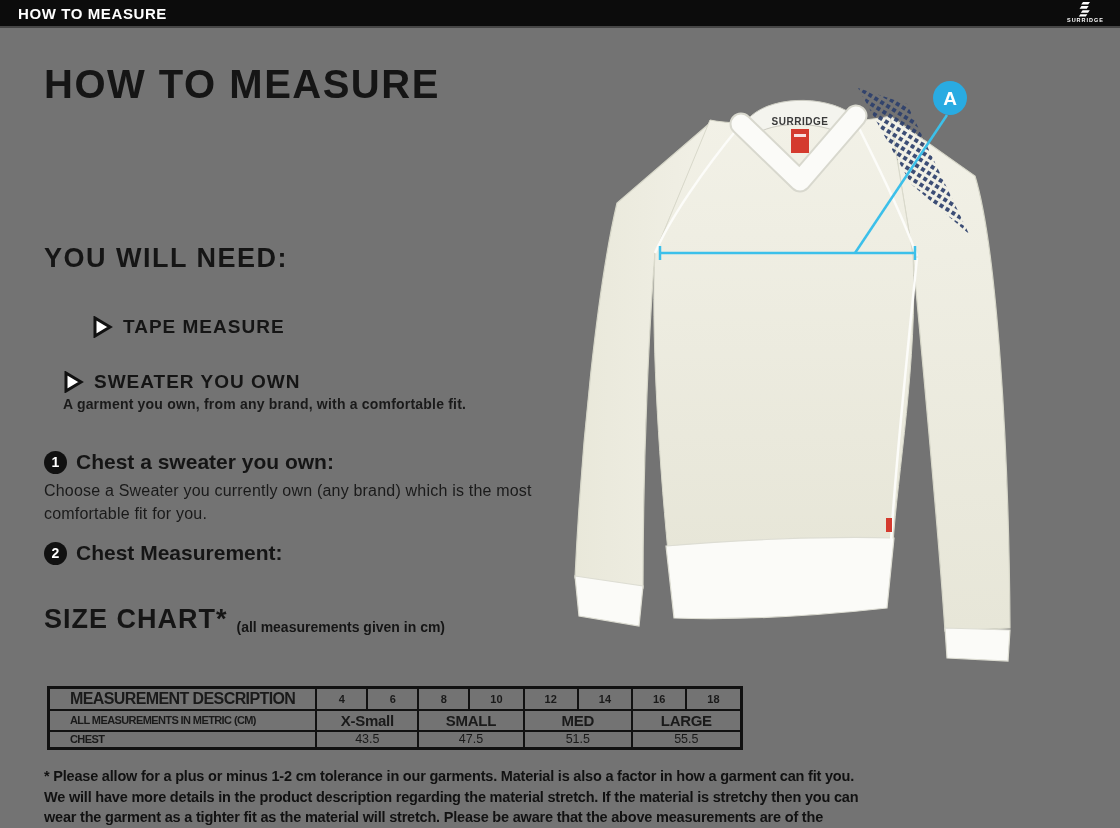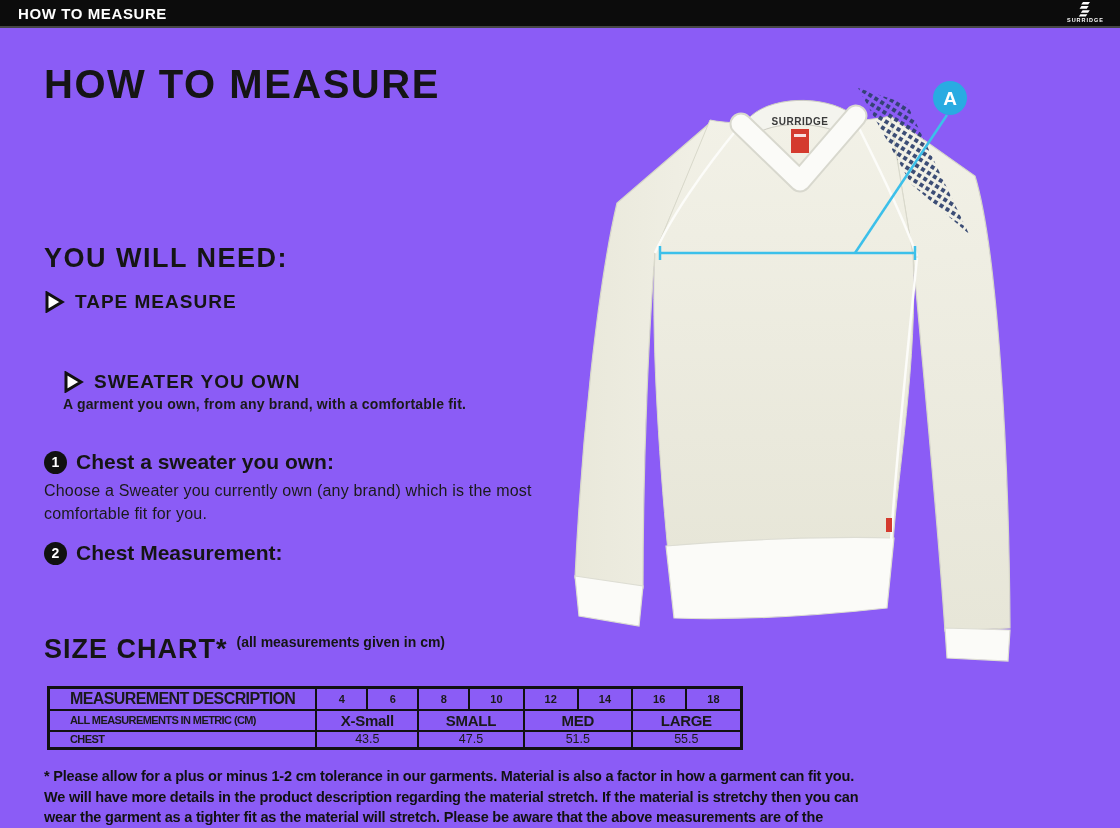--- a/index.html
+++ b/index.html
@@ -1,54 +1,54 @@
 <!DOCTYPE html>
 <html><head>
 <meta charset="utf-8">
 <style>
   * { margin:0; padding:0; box-sizing:border-box; }
   html,body { width:1120px; height:828px; background:#ffffff; overflow:hidden;
     font-family:"Liberation Sans", sans-serif; color:#1a1a1a; }
-  .stage { position:relative; width:1120px; height:828px; background:#8b5cf6; }
+  .stage { position:relative; width:1120px; height:828px; background:#737373; }
 
   
   .topbar { position:absolute; left:0; top:0; width:1120px; height:28px;
     background:#0c0c0c; border-bottom:2px solid #464646;
     display:flex; align-items:center; justify-content:space-between; padding:0 10px 0 18px; }
   .topbar-title { color:#fff; font-size:15px; font-weight:700; letter-spacing:.6px; }
   .brand-logo { display:flex; flex-direction:column; align-items:center; line-height:1; padding-right:6px; }
   .brand-logo svg { display:block; }
   .logo-text { color:#fff; font-size:5.5px; font-weight:700; letter-spacing:1px; margin-top:1px; }
 
   
   .page-title { position:absolute; left:44px; top:62px; font-size:40px; font-weight:800;
     letter-spacing:1.5px; color:#151515; }
   .notice-box { position:absolute; left:44px; top:132px; width:466px; height:83px;
     border:2px solid #151515; padding:14px 40px 14px 18px;
     font-size:17.5px; font-weight:700; line-height:1.55; color:#111; }
   .ywn-heading { position:absolute; left:44px; top:243px; font-size:27px; font-weight:800;
     letter-spacing:1.5px; color:#151515; }
 
   .need-item { position:absolute; left:44px; width:520px; }
-  .need-item.first { top:291px; }
+  .need-item.first { top:316px;margin-left:48px; }
   .need-item.second { top:371px;margin-left:19px; }
   .need-head { display:flex; align-items:center; gap:10px; }
   .need-title { font-size:19px; font-weight:800; letter-spacing:1px; color:#151515; }
   .need-desc { font-size:14px; font-weight:700; letter-spacing:.2px; margin-top:3px; color:#1a1a1a; }
 
   .step { position:absolute; left:44px; width:527px; }
   .step.first { top:450px; }
   .step.second { top:541px; }
   .step-head { display:flex; align-items:center; gap:9px; margin-bottom:6px; }
   .step-badge { width:23px; height:23px; border-radius:50%; background:#111; color:#fff;
     font-size:14px; font-weight:800; display:flex; align-items:center; justify-content:center; }
   .step-title { font-size:21px; font-weight:700; color:#151515; }
   .step-desc { font-size:16px; font-weight:400; letter-spacing:.2px; line-height:1.42; color:#1a1a1a; }
 
-  .sc-heading { position:absolute; left:44px; top:634px; display:flex; align-items:flex-start; gap:9px; }
+  .sc-heading { position:absolute; left:44px; top:604px; display:flex; align-items:flex-end; gap:9px; }
   .sc-title { font-size:27px; font-weight:800; letter-spacing:1px; color:#151515; }
   .sc-sub { font-size:14px; font-weight:700; color:#151515; }
 
   
   .size-table { position:absolute; left:47px; top:686px; border-collapse:collapse;
     border:3px solid #111; table-layout:fixed; }
   .size-table td { border:2px solid #111; padding:0 20px; white-space:nowrap; overflow:hidden; }
   .cond { letter-spacing:-0.6px; }
   .c-h1 { font-size:16px; font-weight:700; height:22px; }
   .c-h2 { font-size:11px; font-weight:700; height:21px; }

